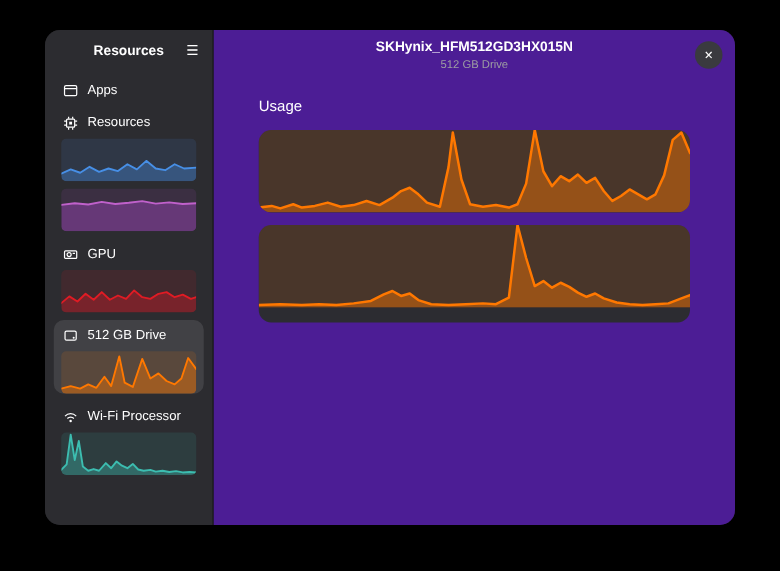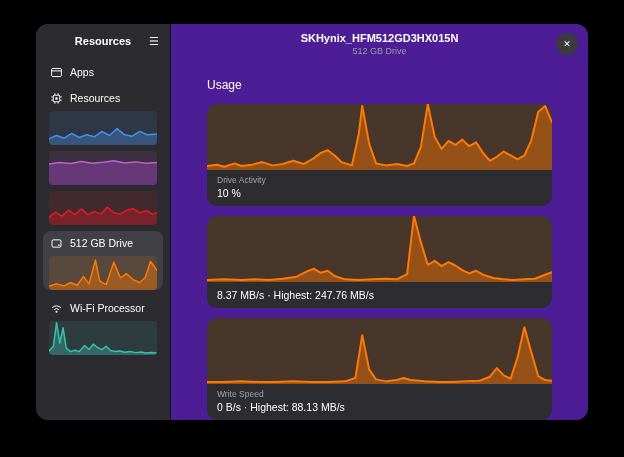--- a/index.html
+++ b/index.html
@@ -117,20 +117,30 @@
         <div class="nav-group">
           <div class="mini-chart" style="background: rgba(145, 65, 172, 0.15);">
               <svg viewBox="0 0 100 100" preserveAspectRatio="none" width="100%" height="100%">
                 <polygon points="0,100 0,38 10,34 20,37 30,31 40,36 50,33 60,29 70,35 80,32 90,36 100,34 100,100" fill="rgba(145,65,172,0.5)"></polygon>
                 <polyline points="0,38 10,34 20,37 30,31 40,36 50,33 60,29 70,35 80,32 90,36 100,34" fill="none" stroke="#c061cb" stroke-width="1.5" vector-effect="non-scaling-stroke" stroke-linejoin="round" stroke-linecap="round"></polyline>
               </svg>
             </div>
         </div>
 
         <div class="nav-group">
+          <div class="nav-row">
+            <span class="nav-icon">
+              <svg viewBox="0 0 16 16" width="13" height="13" stroke="#fff" stroke-width="1.2" fill="none">
+                  <rect x="2" y="4.5" width="12" height="7.5" rx="1"></rect>
+                  <circle cx="6.5" cy="8.2" r="2"></circle>
+                  <line x1="10" y1="7" x2="12.3" y2="7"></line>
+                </svg>
+            </span>
+            <span class="nav-label">GPU</span>
+          </div>
           <div class="mini-chart" style="background: rgba(224, 27, 36, 0.12);">
               <svg viewBox="0 0 100 100" preserveAspectRatio="none" width="100%" height="100%">
                 <polygon points="0,100 0,78 6,62 12,74 18,56 24,70 30,52 36,70 42,60 48,68 54,48 60,64 66,68 72,56 78,52 84,64 90,58 96,68 100,64 100,100" fill="rgba(224,27,36,0.35)"></polygon>
                 <polyline points="0,78 6,62 12,74 18,56 24,70 30,52 36,70 42,60 48,68 54,48 60,64 66,68 72,56 78,52 84,64 90,58 96,68 100,64" fill="none" stroke="#e01b24" stroke-width="1.5" vector-effect="non-scaling-stroke" stroke-linejoin="round" stroke-linecap="round"></polyline>
               </svg>
             </div>
         </div>
 
         <div class="nav-group selected">
           <div class="nav-row">
@@ -186,48 +196,31 @@
       <section class="content">
         <h2 class="section-title">Usage</h2>
 
         <div class="card">
           <div class="chart" style="background: rgba(255, 120, 0, 0.14);">
               <svg viewBox="0 0 100 100" preserveAspectRatio="none" width="100%" height="100%">
                 <polygon points="0,100 0,94 3,92 5,95 8,90 10,94 13,92 16,88 19,93 22,91 25,86 28,91 31,82 33,74 35,70 37,78 39,88 42,93 44,45 45,3 47,60 49,90 52,93 55,91 58,94 60,90 62,65 64,0 66,50 68,68 70,56 72,62 74,54 76,64 78,58 80,74 82,86 84,80 86,72 88,78 90,84 92,78 94,55 96,12 98,3 100,28 100,100" fill="rgba(255,120,0,0.42)"></polygon>
                 <polyline points="0,94 3,92 5,95 8,90 10,94 13,92 16,88 19,93 22,91 25,86 28,91 31,82 33,74 35,70 37,78 39,88 42,93 44,45 45,3 47,60 49,90 52,93 55,91 58,94 60,90 62,65 64,0 66,50 68,68 70,56 72,62 74,54 76,64 78,58 80,74 82,86 84,80 86,72 88,78 90,84 92,78 94,55 96,12 98,3 100,28" fill="none" stroke="#ff7800" stroke-width="2" vector-effect="non-scaling-stroke" stroke-linejoin="round" stroke-linecap="round"></polyline>
               </svg>
             </div>
-          <div class="card-body">
-            <div class="card-label">Drive Activity</div>
-            <div class="card-value">10 %</div>
-          </div>
         </div>
 
         <div class="card">
           <div class="chart" style="background: rgba(255, 120, 0, 0.14);">
               <svg viewBox="0 0 100 100" preserveAspectRatio="none" width="100%" height="100%">
                 <polygon points="0,100 0,97 5,96 10,97 14,96 18,97 22,95 26,92 29,84 31,80 33,86 35,83 37,91 40,96 44,97 48,96 52,95 55,96 58,88 60,0 62,40 64,74 66,68 68,76 70,70 72,75 74,82 76,87 78,83 80,89 83,94 86,96 89,97 92,96 95,95 98,89 100,85 100,100" fill="rgba(255,120,0,0.42)"></polygon>
                 <polyline points="0,97 5,96 10,97 14,96 18,97 22,95 26,92 29,84 31,80 33,86 35,83 37,91 40,96 44,97 48,96 52,95 55,96 58,88 60,0 62,40 64,74 66,68 68,76 70,70 72,75 74,82 76,87 78,83 80,89 83,94 86,96 89,97 92,96 95,95 98,89 100,85" fill="none" stroke="#ff7800" stroke-width="2" vector-effect="non-scaling-stroke" stroke-linejoin="round" stroke-linecap="round"></polyline>
               </svg>
             </div>
           <div class="card-body">
-            <div class="card-value">8.37 MB/s · Highest: 247.76 MB/s</div>
-          </div>
-        </div>
-
-        <div class="card">
-          <div class="chart" style="background: rgba(255, 120, 0, 0.14);">
-              <svg viewBox="0 0 100 100" preserveAspectRatio="none" width="100%" height="100%">
-                <polygon points="0,100 0,97 5,97 10,96 15,97 20,97 25,96 30,97 35,97 40,96 43,91 45,26 47,78 49,93 52,96 55,94 57,91 59,94 63,96 67,97 71,97 75,96 79,95 82,89 84,76 86,87 88,92 90,60 92,14 94,52 96,88 98,94 100,95 100,100" fill="rgba(255,120,0,0.42)"></polygon>
-                <polyline points="0,97 5,97 10,96 15,97 20,97 25,96 30,97 35,97 40,96 43,91 45,26 47,78 49,93 52,96 55,94 57,91 59,94 63,96 67,97 71,97 75,96 79,95 82,89 84,76 86,87 88,92 90,60 92,14 94,52 96,88 98,94 100,95" fill="none" stroke="#ff7800" stroke-width="2" vector-effect="non-scaling-stroke" stroke-linejoin="round" stroke-linecap="round"></polyline>
-              </svg>
-            </div>
-          <div class="card-body">
-            <div class="card-label">Write Speed</div>
-            <div class="card-value">0 B/s · Highest: 88.13 MB/s</div>
-          </div>
-        </div>
+          </div>
+        </div>
+
 
       </section>
     </main>
 
   </div>
 </div>
 
 </body></html>

